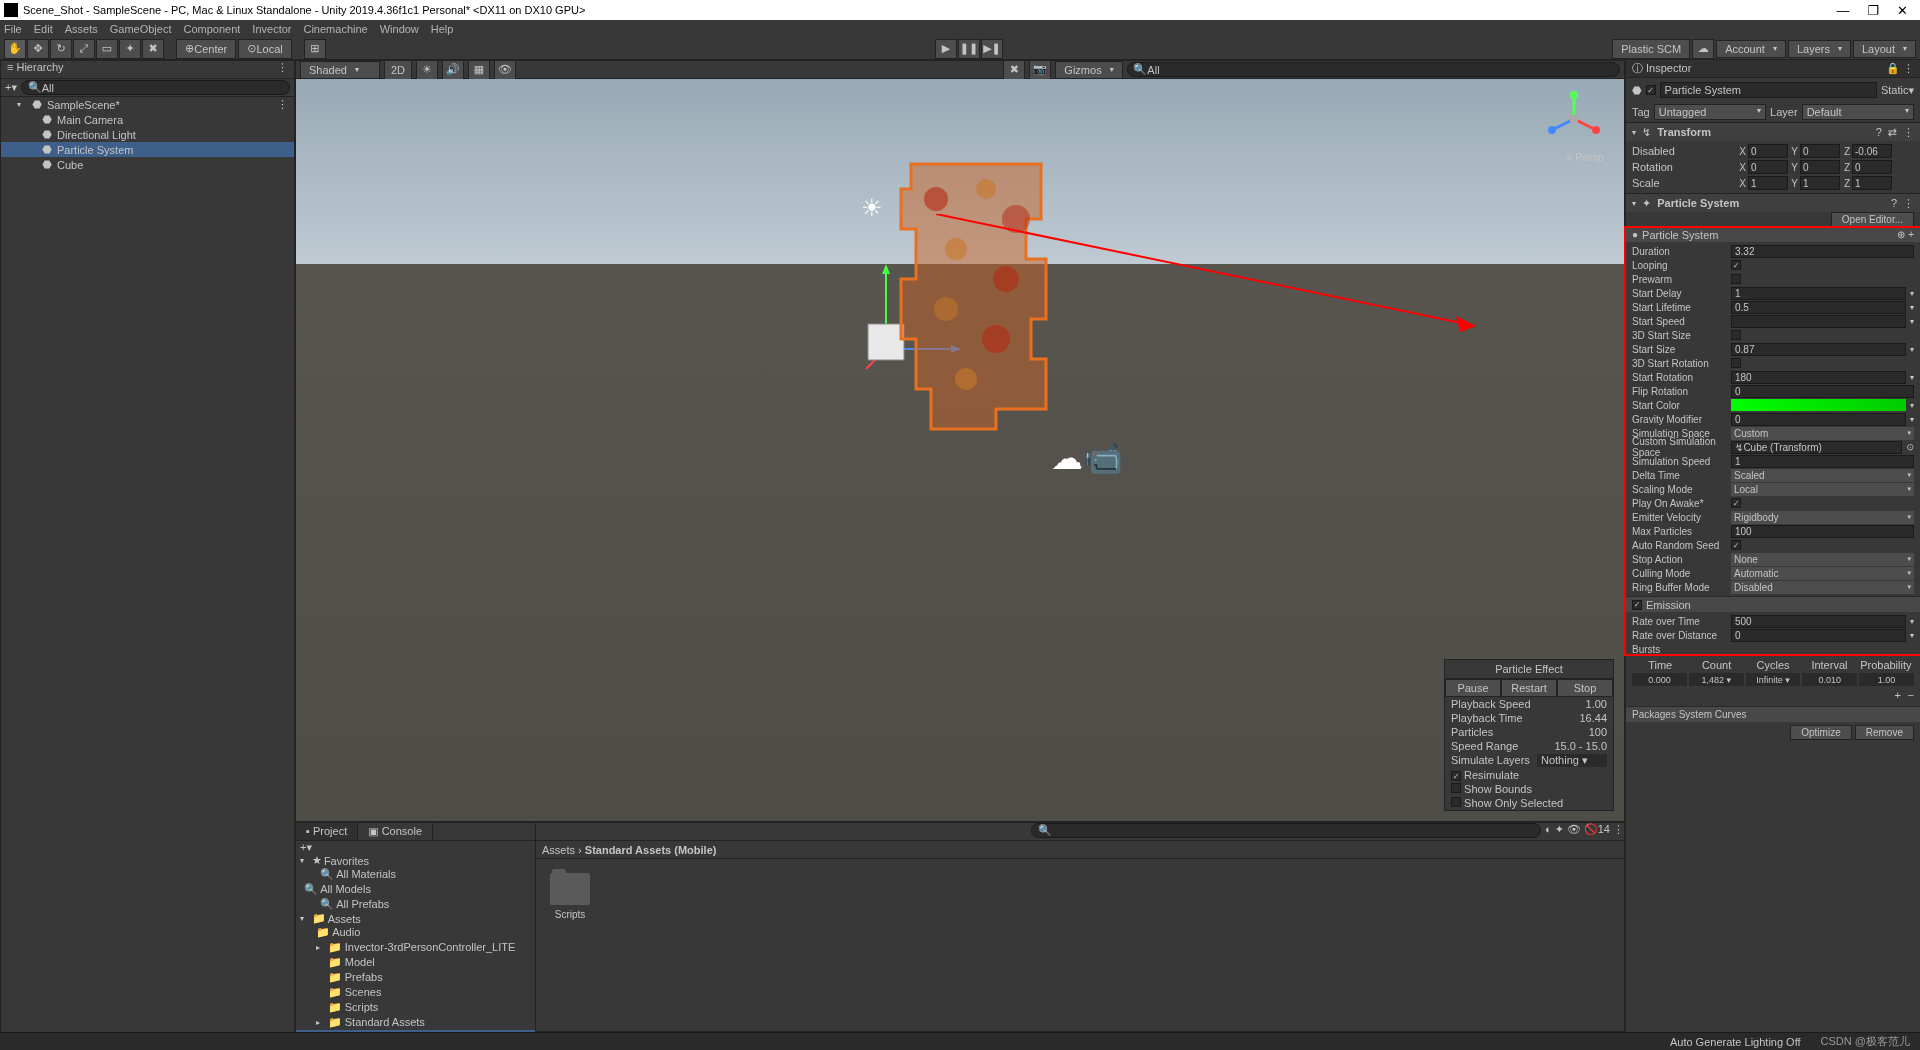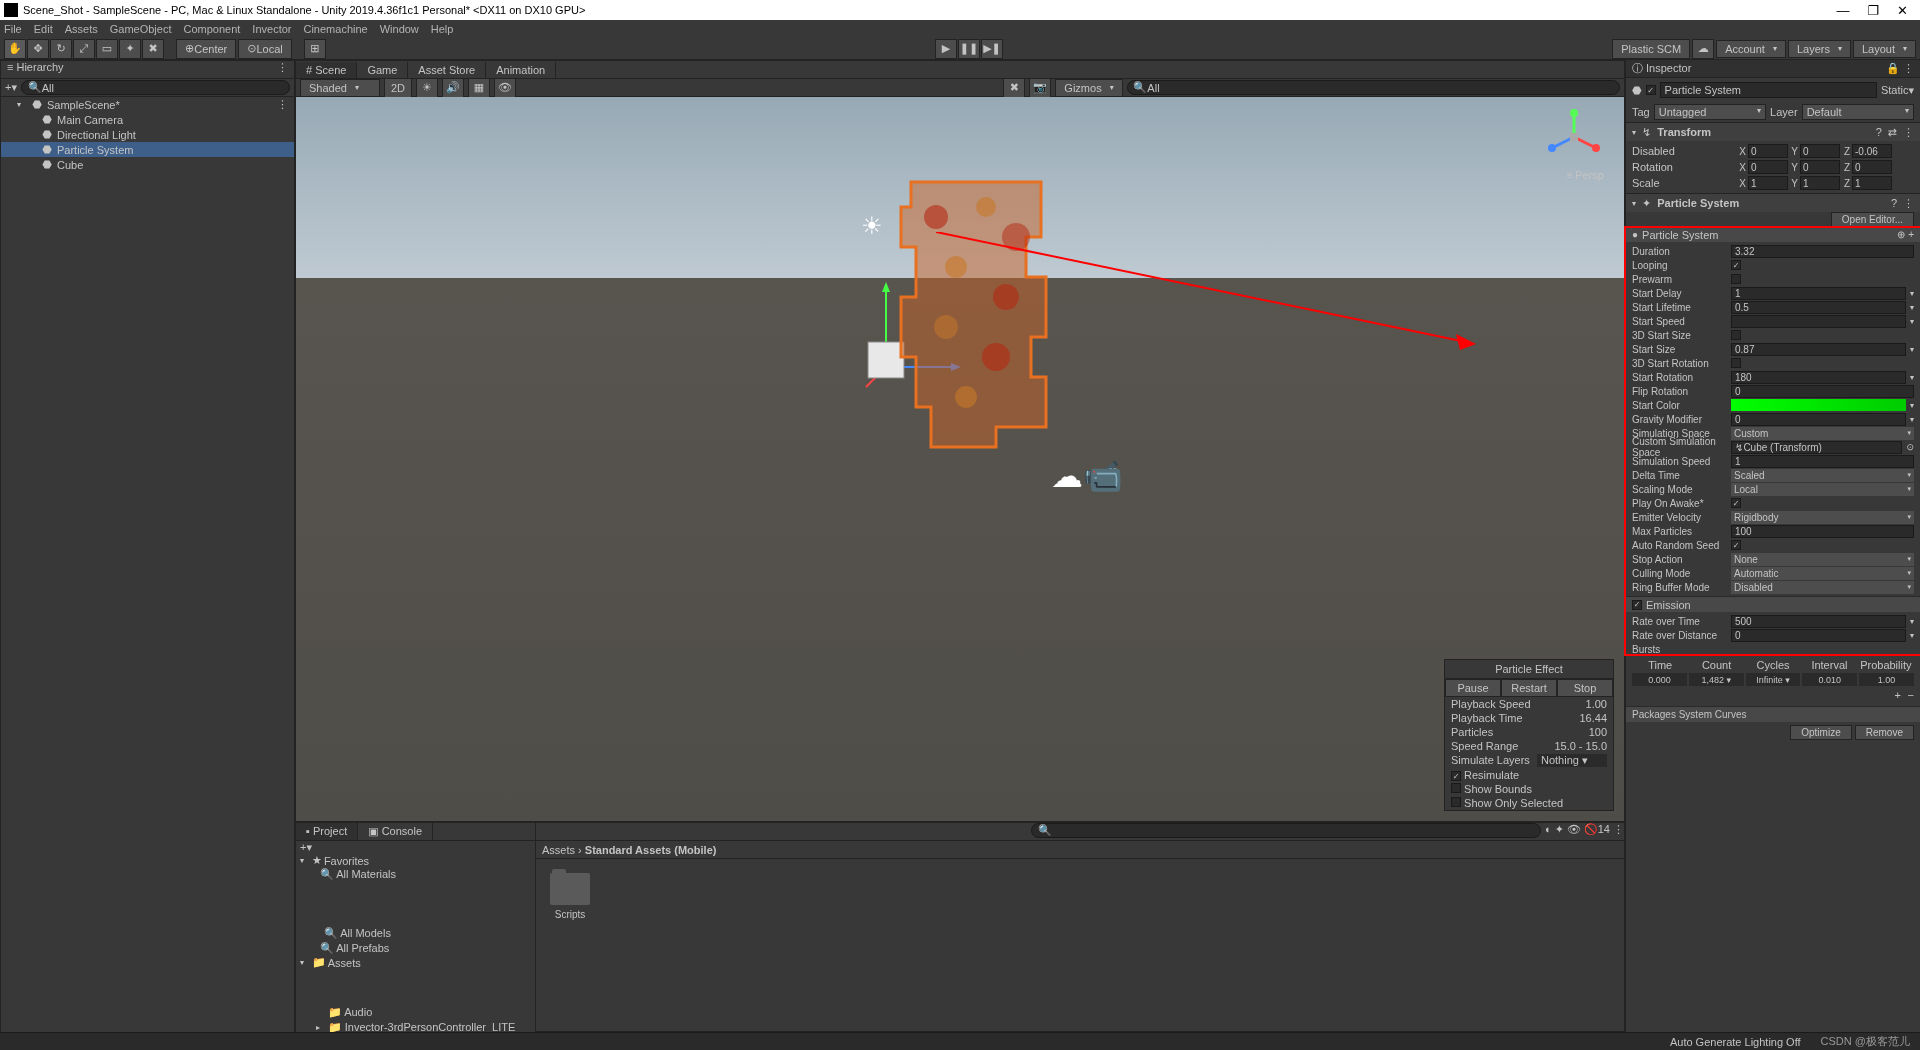--- a/index.html
+++ b/index.html
@@ -178,26 +178,20 @@
         </div>
         <div class="tree-item" style="padding-left: 40px;">
           <span class="icon">⬣</span>
           <span>Cube</span>
         </div>
       </div>
   </div>
 
   <div class="center-col">
     <div class="scene-area">
-      <div class="scene-tabs" id="scene-tabs">
-          <div class="scene-tab active"># Scene</div>
-          <div class="scene-tab">Game</div>
-          <div class="scene-tab">Asset Store</div>
-          <div class="scene-tab">Animation</div>
-        </div>
       <div class="scene-toolbar">
         <div class="dropdown-btn" style="width:80px">Shaded</div>
         <div class="tool-btn" style="width:28px">2D</div>
         <div class="tool-btn">☀</div>
         <div class="tool-btn">🔊</div>
         <div class="tool-btn">▦</div>
         <div class="tool-btn">👁</div>
         <div class="spacer"></div>
         <div class="tool-btn">✖</div>
         <div class="tool-btn">📷</div>
@@ -293,27 +287,27 @@
       <div class="project-left">
         <div class="proj-header">
           <div class="proj-tab active">▪ <span>Project</span></div>
           <div class="proj-tab">▣ <span>Console</span></div>
           <div class="spacer"></div>
         </div>
         <div class="folder-item">+▾</div>
         <div class="folder-item"><span class="arrow">▾</span>★ <span>Favorites</span></div>
         <div id="fav-items">
             <div class="folder-item" style="padding-left: 24px;">🔍 All Materials</div>
-            <div class="folder-item" style="padding-left: 28px; margin-top: 44px;">🔍 All Models</div>
+            <div class="folder-item" style="padding-left: 8px;">🔍 All Models</div>
             <div class="folder-item" style="padding-left: 24px;">🔍 All Prefabs</div>
           </div>
         <div style="height:6px"></div>
         <div class="folder-item"><span class="arrow">▾</span>📁 <span>Assets</span></div>
         <div id="asset-folders">
-            <div class="folder-item" style="padding-left: 20px; margin-top: 36px;"><span class="arrow"></span>📁 Audio</div>
+            <div class="folder-item" style="padding-left: 8px;"><span class="arrow"></span>📁 Audio</div>
             <div class="folder-item" style="padding-left: 20px;"><span class="arrow">▸</span>📁 Invector-3rdPersonController_LITE</div>
             <div class="folder-item" style="padding-left: 20px;"><span class="arrow"></span>📁 Model</div>
             <div class="folder-item" style="padding-left: 20px;"><span class="arrow"></span>📁 Prefabs</div>
             <div class="folder-item" style="padding-left: 20px;"><span class="arrow"></span>📁 Scenes</div>
             <div class="folder-item" style="padding-left: 20px;"><span class="arrow"></span>📁 Scripts</div>
             <div class="folder-item" style="padding-left: 20px;"><span class="arrow">▸</span>📁 Standard Assets</div>
             <div class="folder-item selected" style="padding-left: 20px;"><span class="arrow">▸</span>📁 Standard Assets (Mobile)</div>
           </div>
         <div class="folder-item"><span class="arrow">▸</span>📁 <span>Packages</span></div>
       </div>

